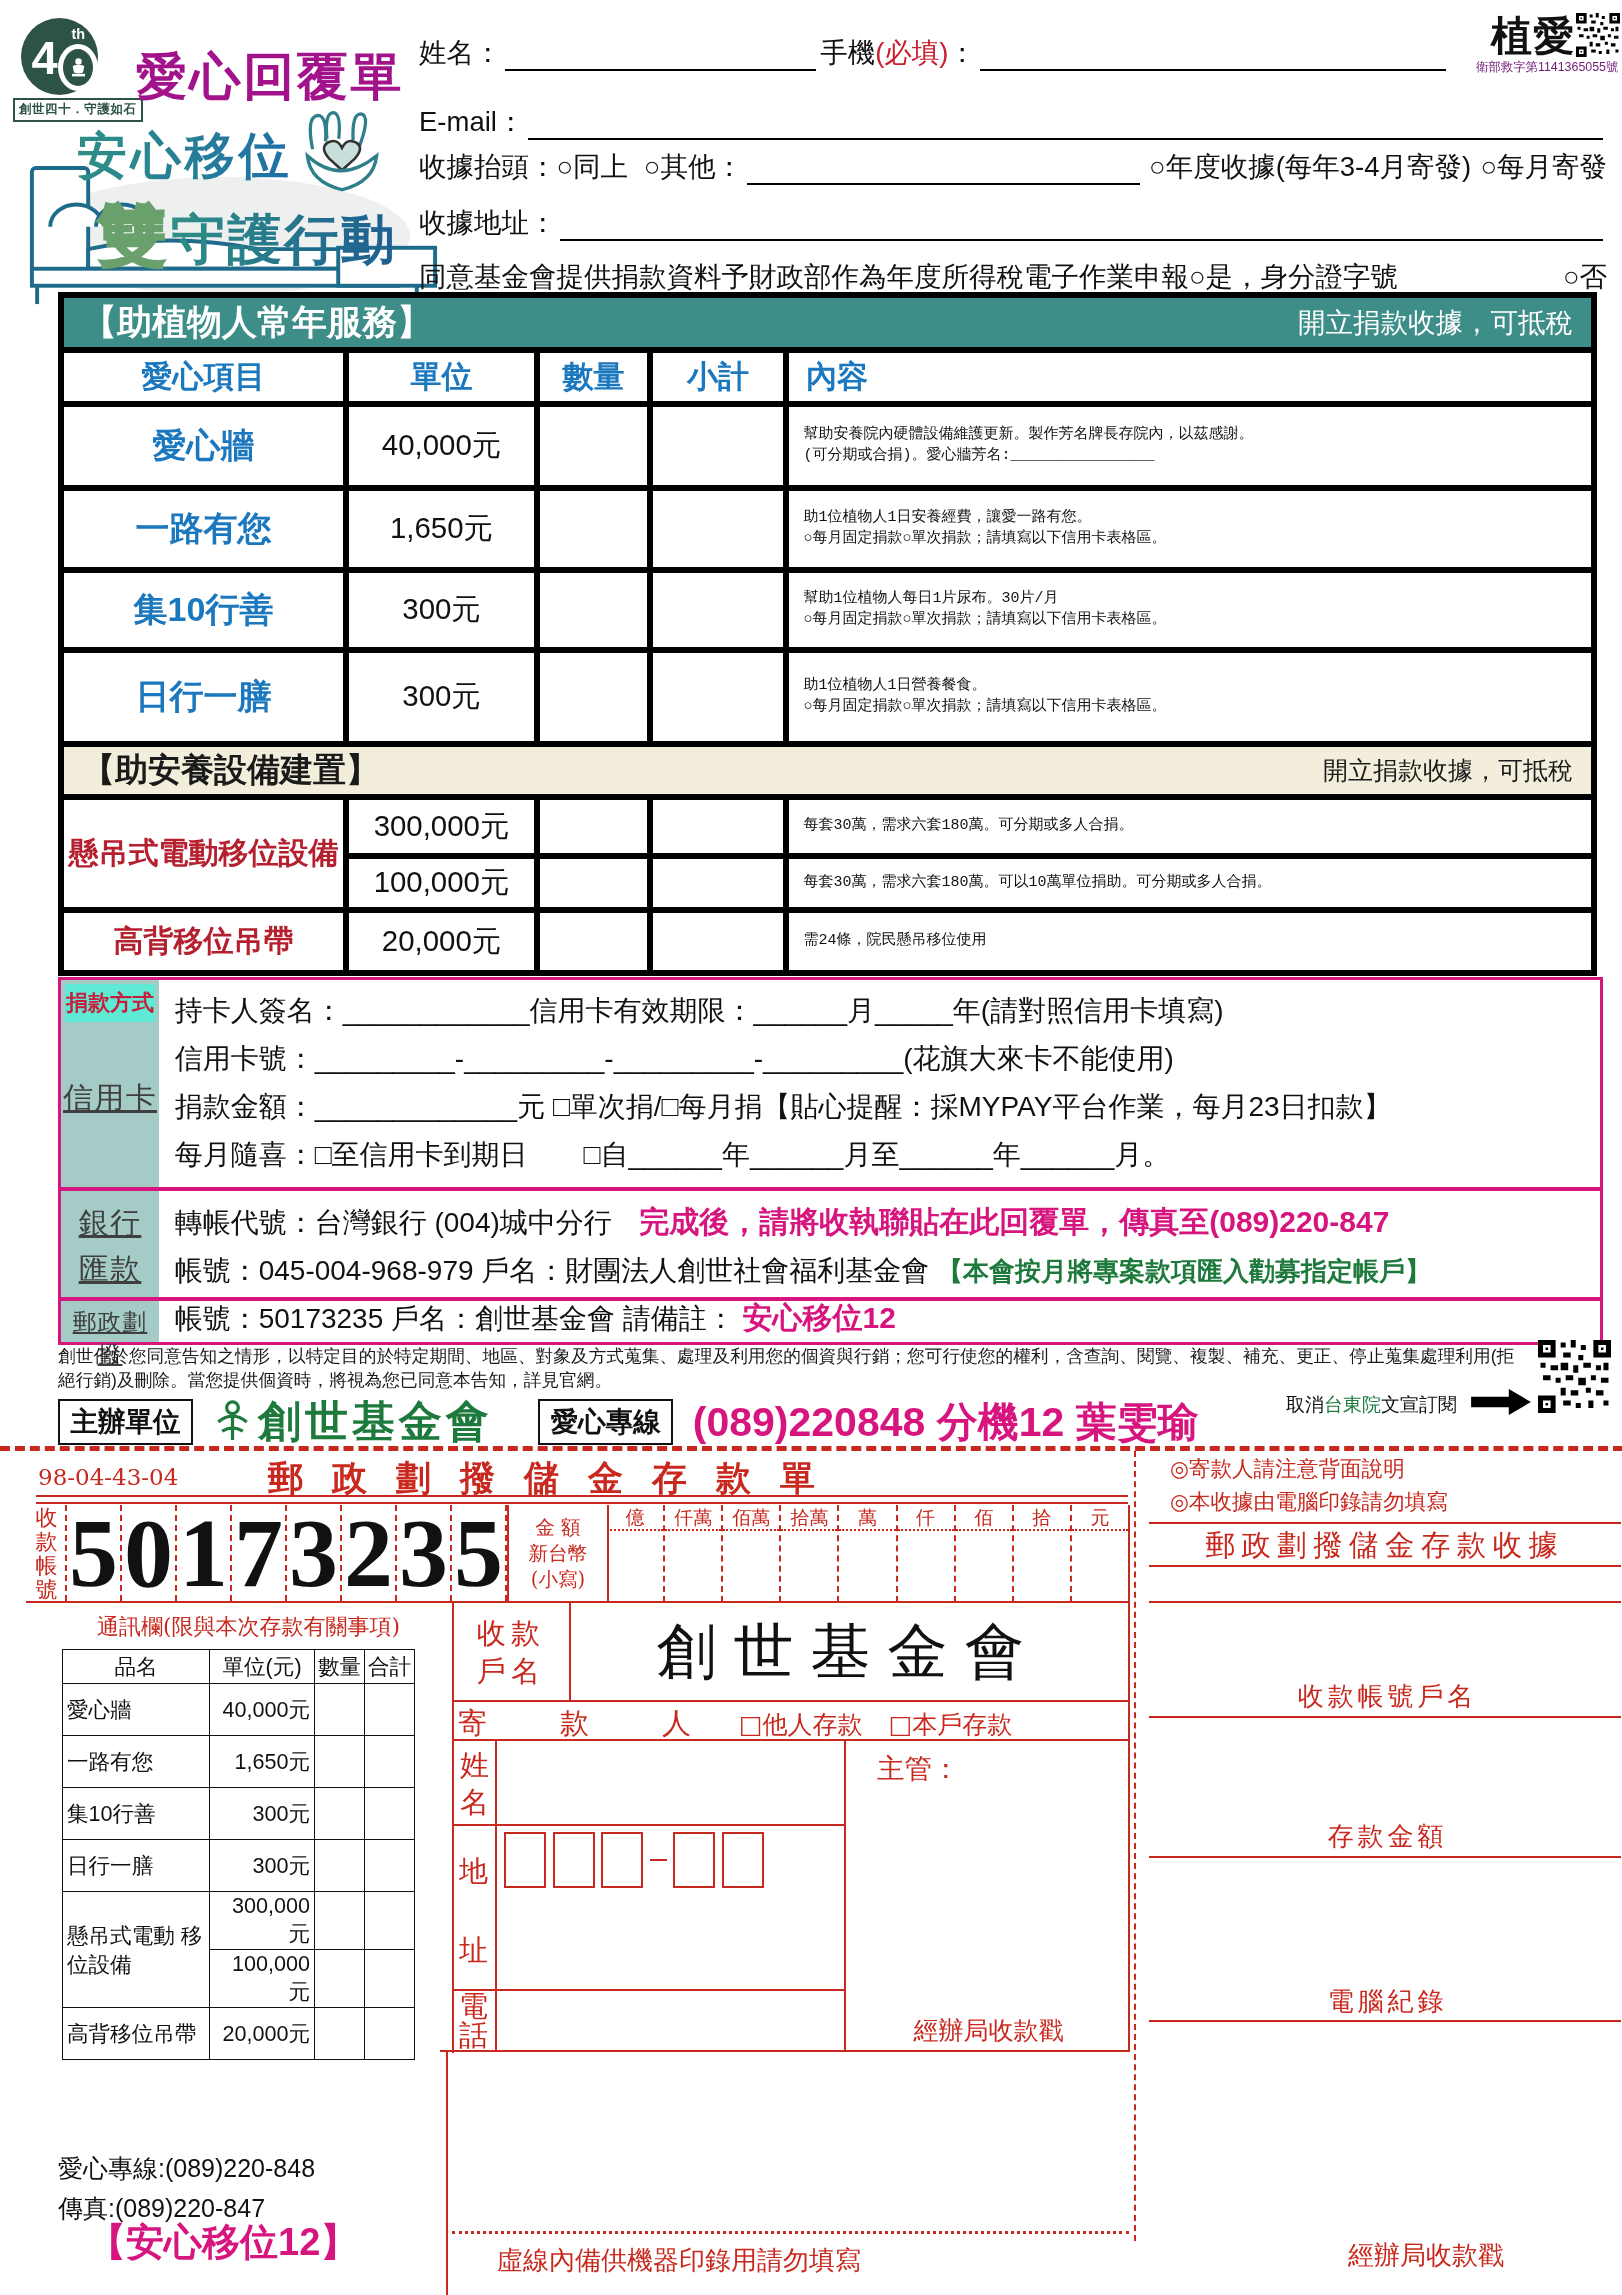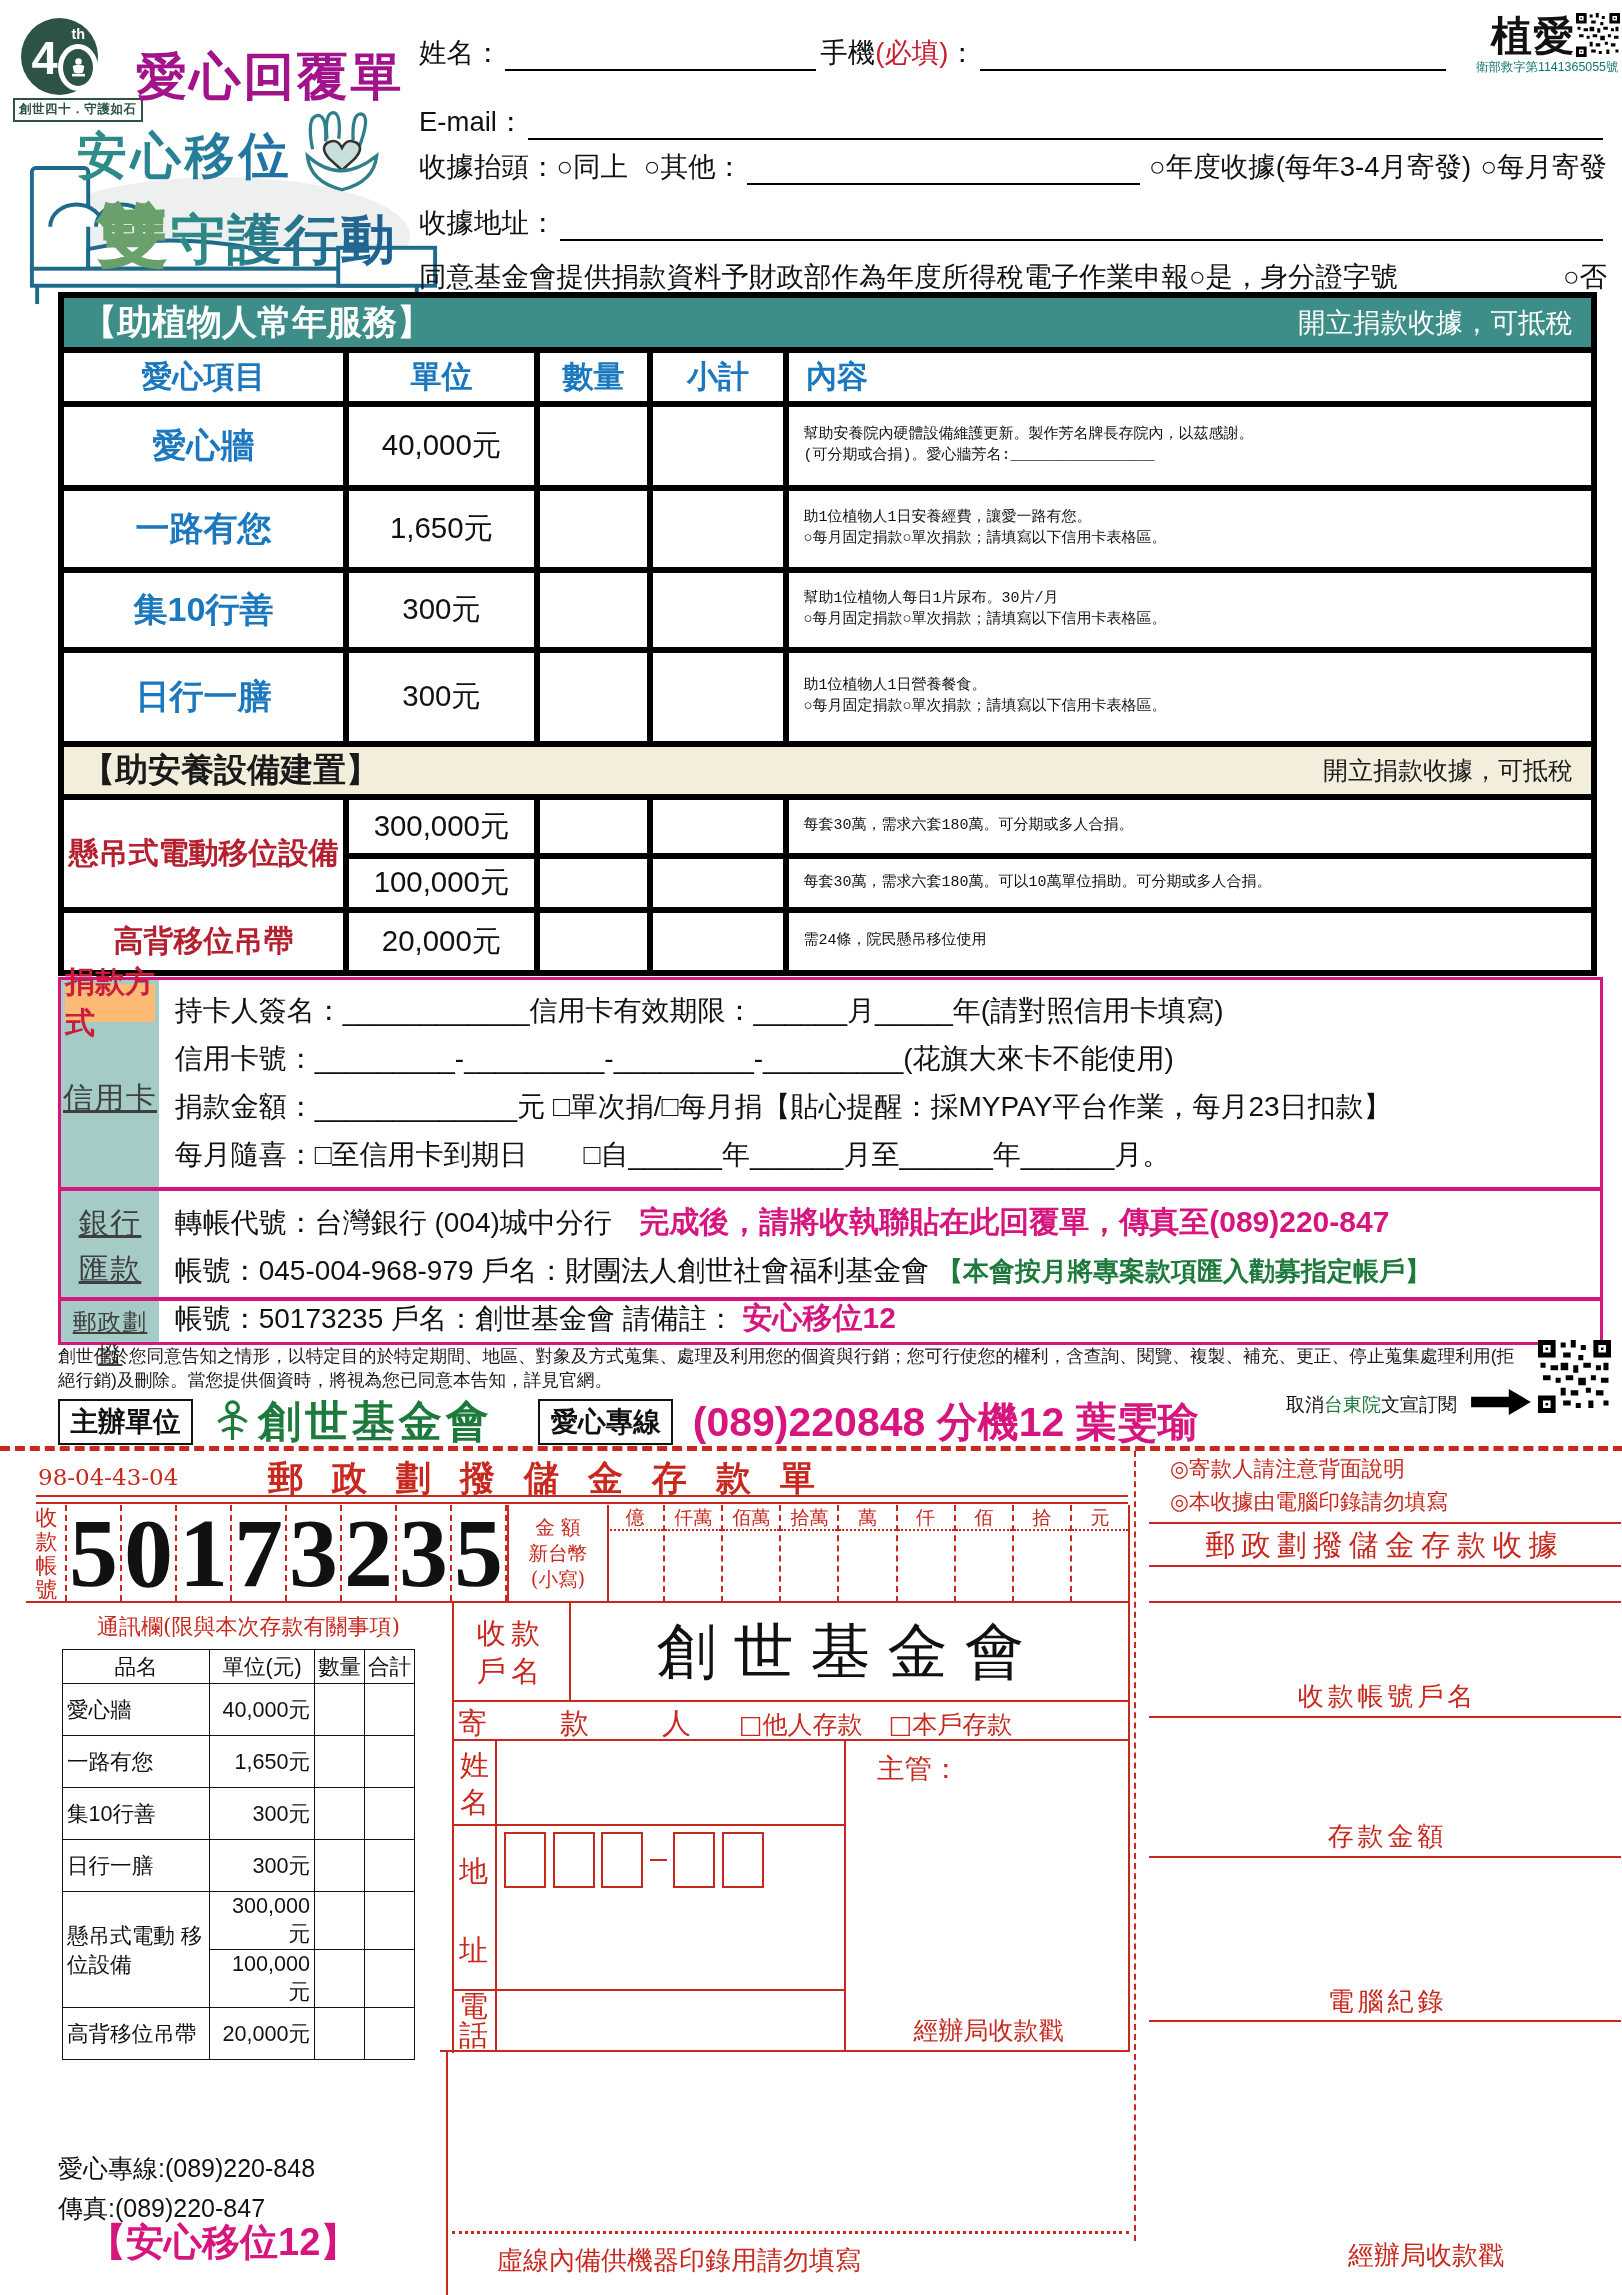--- a/index.html
+++ b/index.html
@@ -10,21 +10,21 @@
   .anniv-circle{position:absolute;left:21px;top:18.3px;width:77px;height:77px;border-radius:50%;
     background:#2d5345;color:#fff;}
   .anniv-4{position:absolute;left:10.5px;top:11.8px;font-size:47px;font-weight:bold;}
   .anniv-th{position:absolute;right:13px;top:7.9px;font-size:14.4px;font-weight:bold;}
   .anniv-zero{position:absolute;left:37px;top:26px;width:30px;height:37px;border:5.9px solid #fff;border-radius:50%;
     background:#2d5345;display:flex;align-items:center;justify-content:center;}
   .anniv-tagline{position:absolute;left:13px;top:98px;border:2px solid #2d5345;color:#2d5345;
     font-size:12.4px;font-weight:bold;padding:1.3px 3.9px;letter-spacing:0.7px;background:#fff;}
   .page-title{position:absolute;left:136px;top:43px;font-size:51px;font-weight:bold;color:#a2138b;letter-spacing:2.6px;}
   .zhiai{position:absolute;left:1491px;top:9.2px;font-size:41px;font-weight:bold;color:#111;letter-spacing:1.3px;}
-  .zhiai-license{position:absolute;left:1476px;top:59px;font-size:12.4px;color:#0f766e;white-space:nowrap;}
+  .zhiai-license{position:absolute;left:1476px;top:59px;font-size:12.4px;color:#701a75;white-space:nowrap;}
   .qr{position:absolute;background:#fff;}
   
   .camp-grad1{position:absolute;left:77px;top:123px;font-size:50px;font-weight:bold;letter-spacing:3.9px;
     background:linear-gradient(90deg,#2f8f85,#1f6fa8);-webkit-background-clip:text;background-clip:text;color:transparent;}
   .camp-double{position:absolute;left:98px;top:191px;font-size:68px;font-weight:bold;color:#e9efc8;
     -webkit-text-stroke:2.6px #69a06b;}
   .camp-grad2{position:absolute;left:171px;top:204px;font-size:54px;font-weight:bold;letter-spacing:2.6px;
     background:linear-gradient(90deg,#2f8f85,#1d5e93);-webkit-background-clip:text;background-clip:text;color:transparent;}
   
   .frow{position:absolute;display:flex;align-items:flex-end;font-size:27.5px;color:#111;white-space:nowrap;}
@@ -42,22 +42,22 @@
   .bar-cream .t1{font-size:33px;font-weight:bold;}
   .bar-cream .t2{font-size:25px;}
   .main th{color:#1b78be;font-size:31px;font-weight:bold;background:#fff;}
   td.item-blue{color:#1b78be;font-size:34px;font-weight:bold;text-align:center;}
   td.item-red{color:#b5202f;font-size:30px;font-weight:bold;text-align:center;}
   td.unit{font-size:29.4px;text-align:center;}
   td.desc{font-size:15px;padding:6.5px 14.4px;line-height:1.38;font-family:Liberation Mono, monospace;}
   
   .dbox{position:absolute;left:58px;width:1539px;border:3.9px solid #d6157e;display:flex;background:#fff;}
   .dside{width:98px;background:#a5cbc7;position:relative;flex:none;}
-  .dside .mlabel{position:absolute;left:3.9px;right:3.9px;top:3.9px;height:38px;background:#fdba74;
-    color:#c81e3c;font-weight:bold;font-size:30px;display:flex;align-items:center;justify-content:center;}
+  .dside .mlabel{position:absolute;left:3.9px;right:3.9px;top:3.9px;height:38px;background:#5eead4;
+    color:#c81e3c;font-weight:bold;font-size:22px;display:flex;align-items:center;justify-content:center;}
   .dside .slabel{position:absolute;left:0;right:0;color:#3f3f3f;font-size:30px;text-align:center;letter-spacing:1.3px;text-decoration:underline;}
   .dcontent{flex:1;padding:6.5px 15.7px;font-size:28px;}
   .dcontent p{margin:0;line-height:48px;white-space:nowrap;}
   .mag{color:#d6157e;font-weight:bold;}
   .grn{color:#1d7a3c;font-weight:bold;}
   
   .fineprint{position:absolute;left:58px;top:1345px;width:1459px;font-size:17.7px;line-height:1.35;color:#1a1a1a;}
   .unsub{position:absolute;left:1286px;top:1392px;font-size:19px;color:#111;white-space:nowrap;}
   .unsub .g{color:#1d7a3c;}
   .orgrow{position:absolute;left:58px;top:1398px;height:48px;display:flex;align-items:center;gap:19.6px;white-space:nowrap;}

